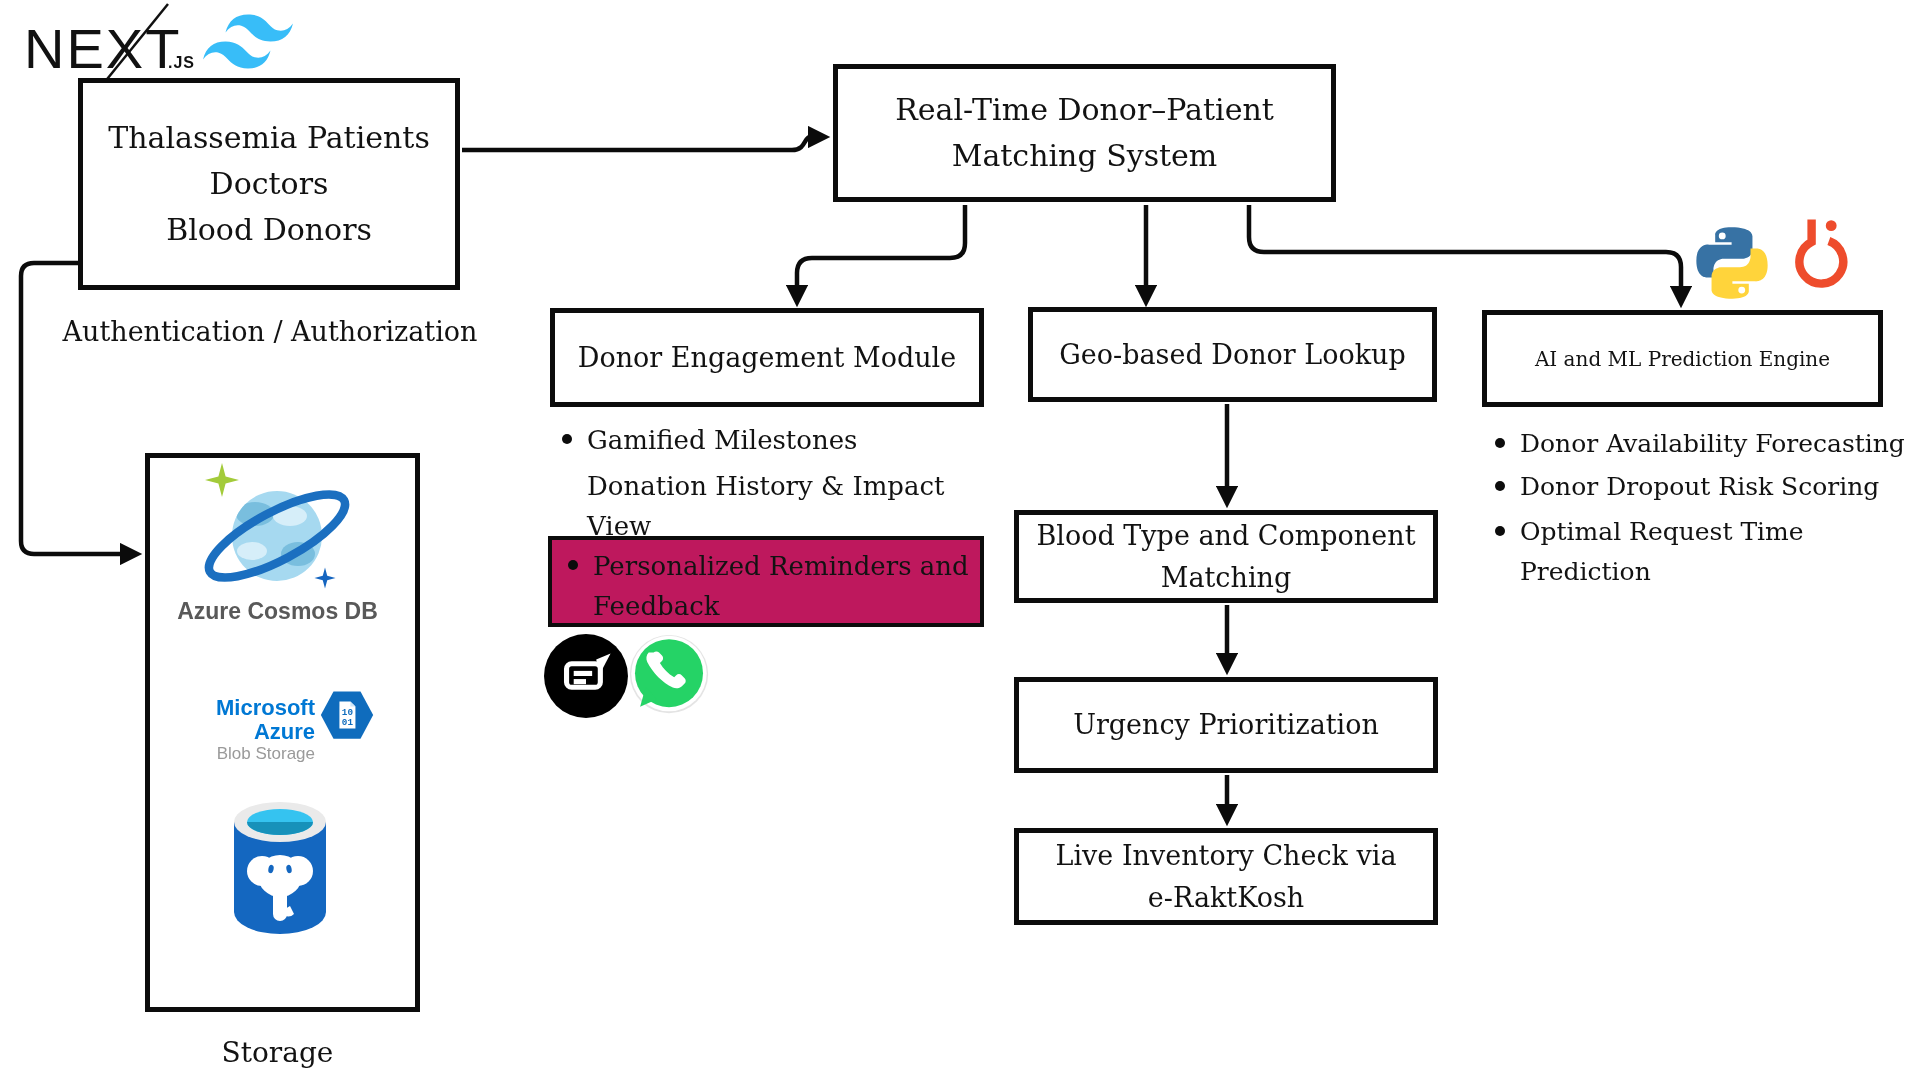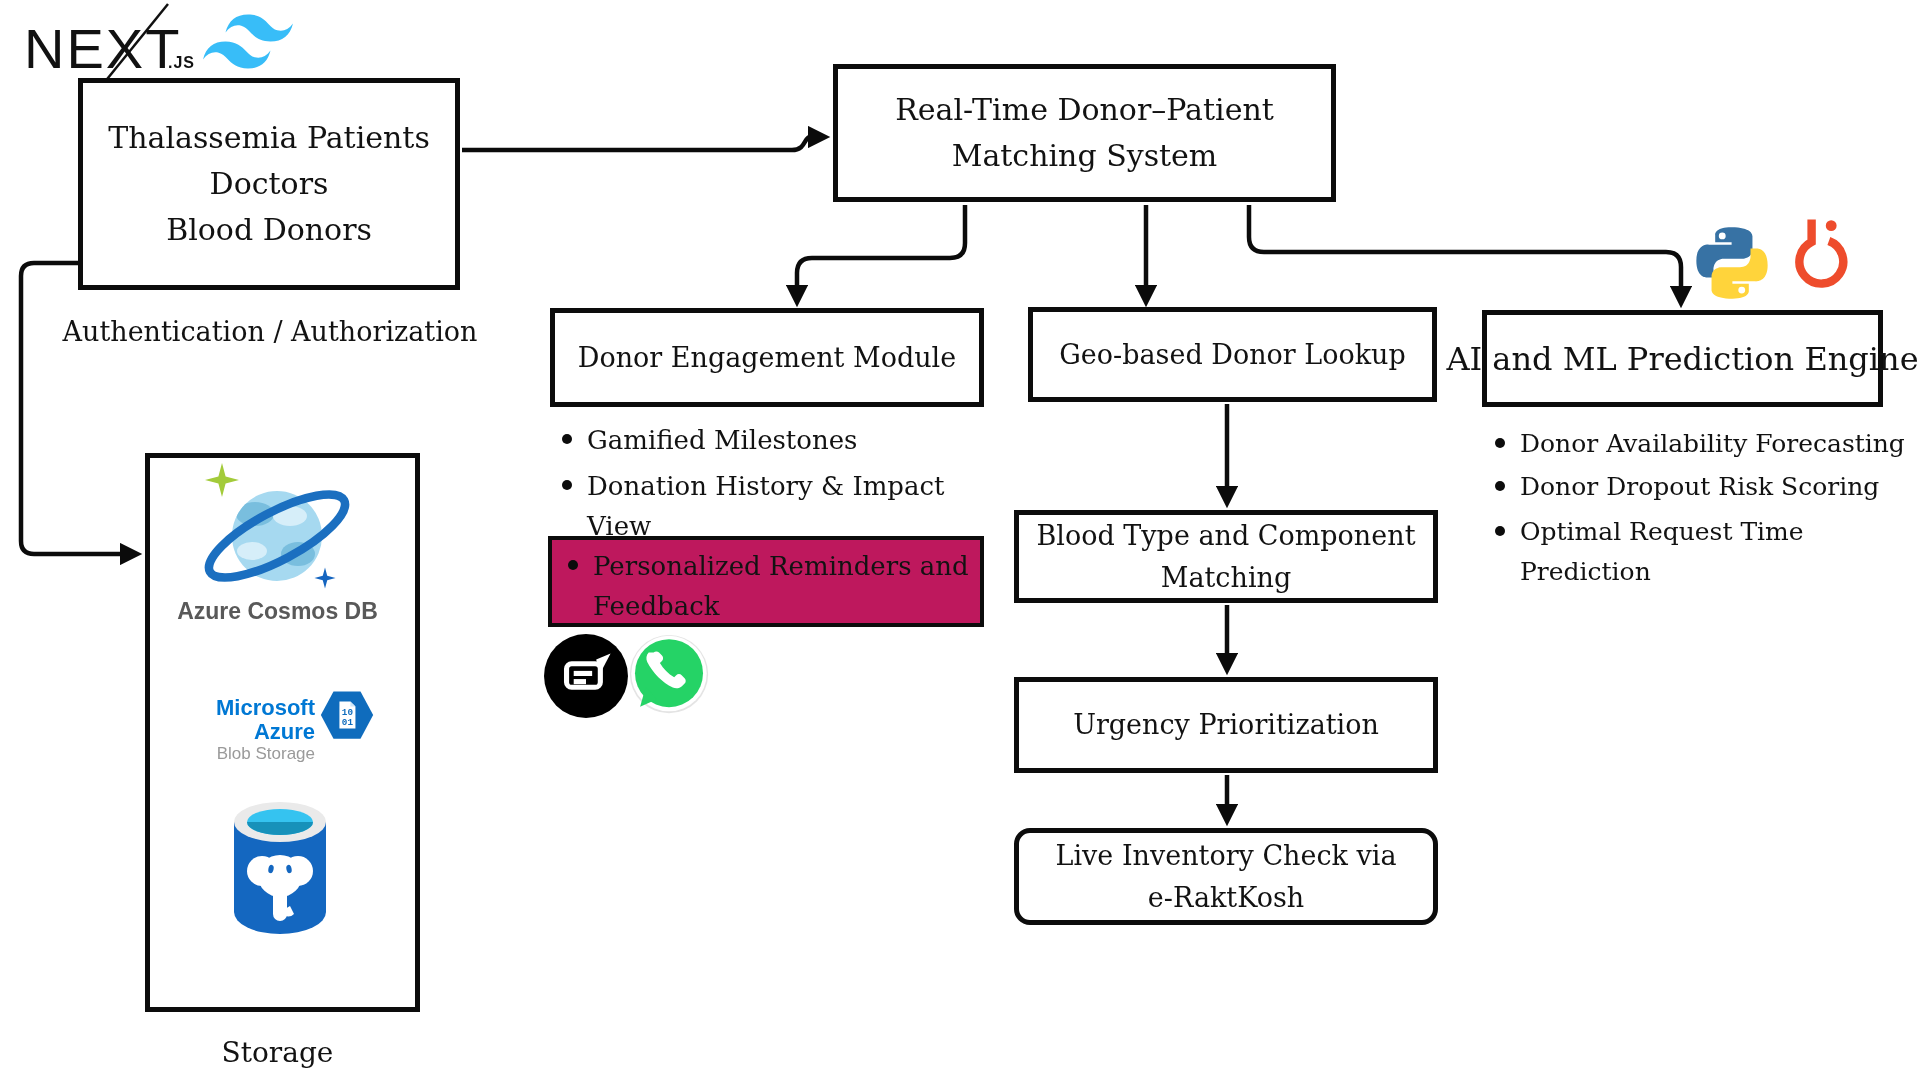--- a/index.html
+++ b/index.html
@@ -126,21 +126,21 @@
 
   <div class="fbox t27" style="left:550px;top:308px;width:424px;height:89px;">
     <div class="nowrap">Donor Engagement Module</div>
   </div>
   <div class="bullet" style="left:562px;top:420px;">
     <span class="dot"></span>
     <span>
         <span class="line">Gamified Milestones</span>
       </span>
   </div>
-  <div class="bullet" style="left:562px;top:466px;">
+  <div class="bullet" style="left:562px;top:466px;align-items:flex-end;">
     <span class="dot"></span>
     <span>
       <span class="line">Donation History &amp; Impact</span>
       <span class="line">View</span>
     </span>
   </div>
   <div class="pbox" style="left:548px;top:536px;width:428px;height:83px;">
     <div class="bullet" style="left:16px;top:6px;">
       <span class="dot"></span>
       <span>
@@ -170,26 +170,26 @@
   <div class="fbox t27" style="left:1028px;top:307px;width:399px;height:85px;">
     <div class="nowrap">Geo-based Donor Lookup</div>
   </div>
   <div class="fbox t27" style="left:1014px;top:510px;width:414px;height:83px;">
     <div class="nowrap">Blood Type and Component</div>
     <div class="nowrap">Matching</div>
   </div>
   <div class="fbox t27" style="left:1014px;top:677px;width:414px;height:86px;">
     <div class="nowrap">Urgency Prioritization</div>
   </div>
-  <div class="fbox t27" style="left:1014px;top:828px;width:414px;height:87px;border-radius:16px;">
+  <div class="fbox t27" style="left:1014px;top:828px;width:414px;height:87px;">
     <div class="nowrap">Live Inventory Check via</div>
     <div class="nowrap">e-RaktKosh</div>
   </div>
 
-  <div class="fbox" style="left:1482px;top:310px;width:391px;height:87px;font-size:32px;line-height:40px;">
+  <div class="fbox" style="left:1482px;top:310px;width:391px;height:87px;font-size:20px;line-height:40px;">
     <div class="nowrap">AI and ML Prediction Engine</div>
   </div>
   <div class="bullet small" style="left:1495px;top:424px;">
     <span class="dot"></span>
     <span>
         <span class="line">Donor Availability Forecasting</span>
       </span>
   </div>
   <div class="bullet small" style="left:1495px;top:467px;">
     <span class="dot"></span>

